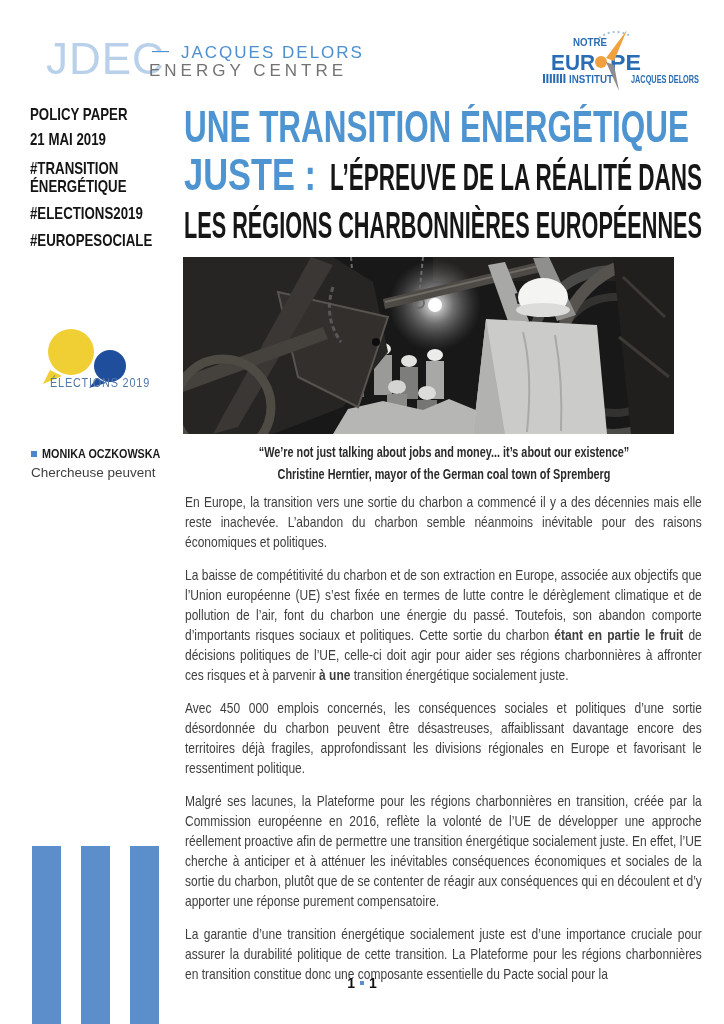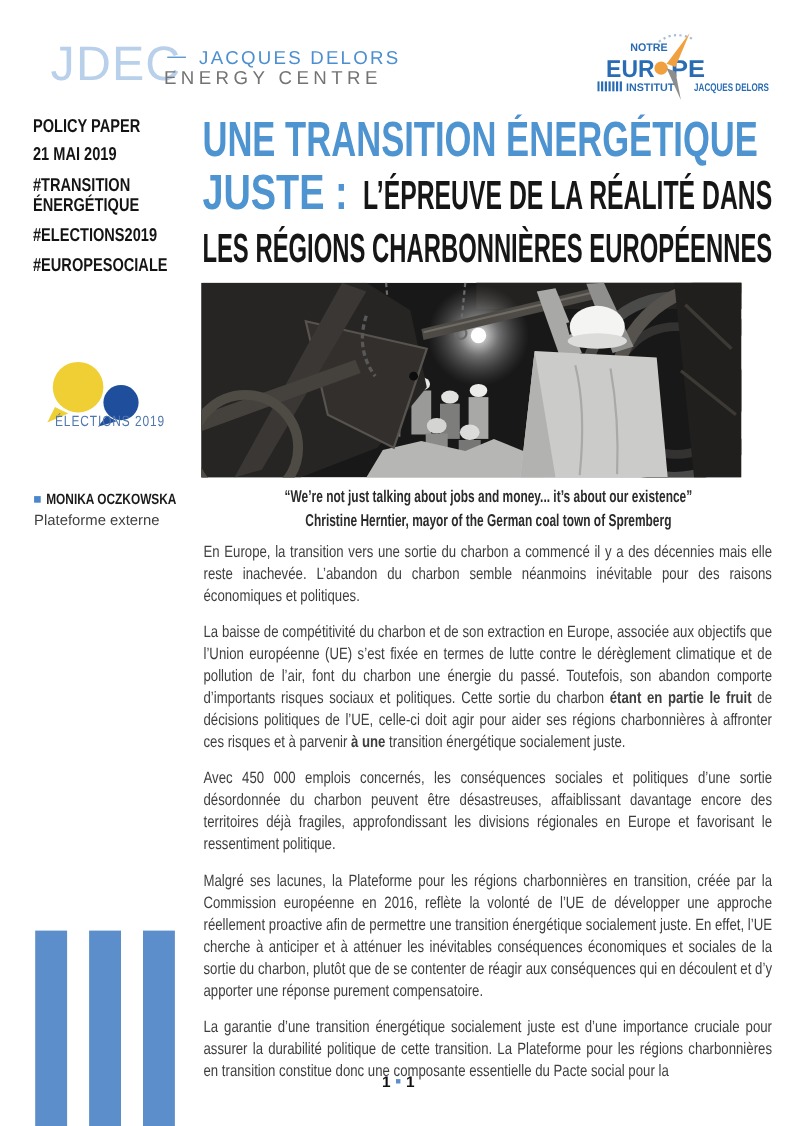--- a/index.html
+++ b/index.html
@@ -113,21 +113,21 @@
     <polygon points="71,52 63,62 80,57" fill="#1f4e9c"></polygon>
     <text class="badge-label" x="24" y="61" textLength="100" lengthAdjust="spacingAndGlyphs">ÉLECTIONS 2019</text>
   </svg>
 
   <div class="authors">
     <div class="author">
       <div class="author-name-row">
         <span class="author-bullet"></span>
         <span class="author-name">MONIKA OCZKOWSKA</span>
       </div>
-      <div class="author-role">Plateforme externe</div>
+      <div class="author-role">Chercheuse peuvent</div>
     </div>
   </div>
 
   <div class="bars">
     <div class="bar"></div>
     <div class="bar"></div>
     <div class="bar"></div>
   </div>
 
   <svg class="title-svg" width="524" height="142" viewBox="0 0 524 142">

